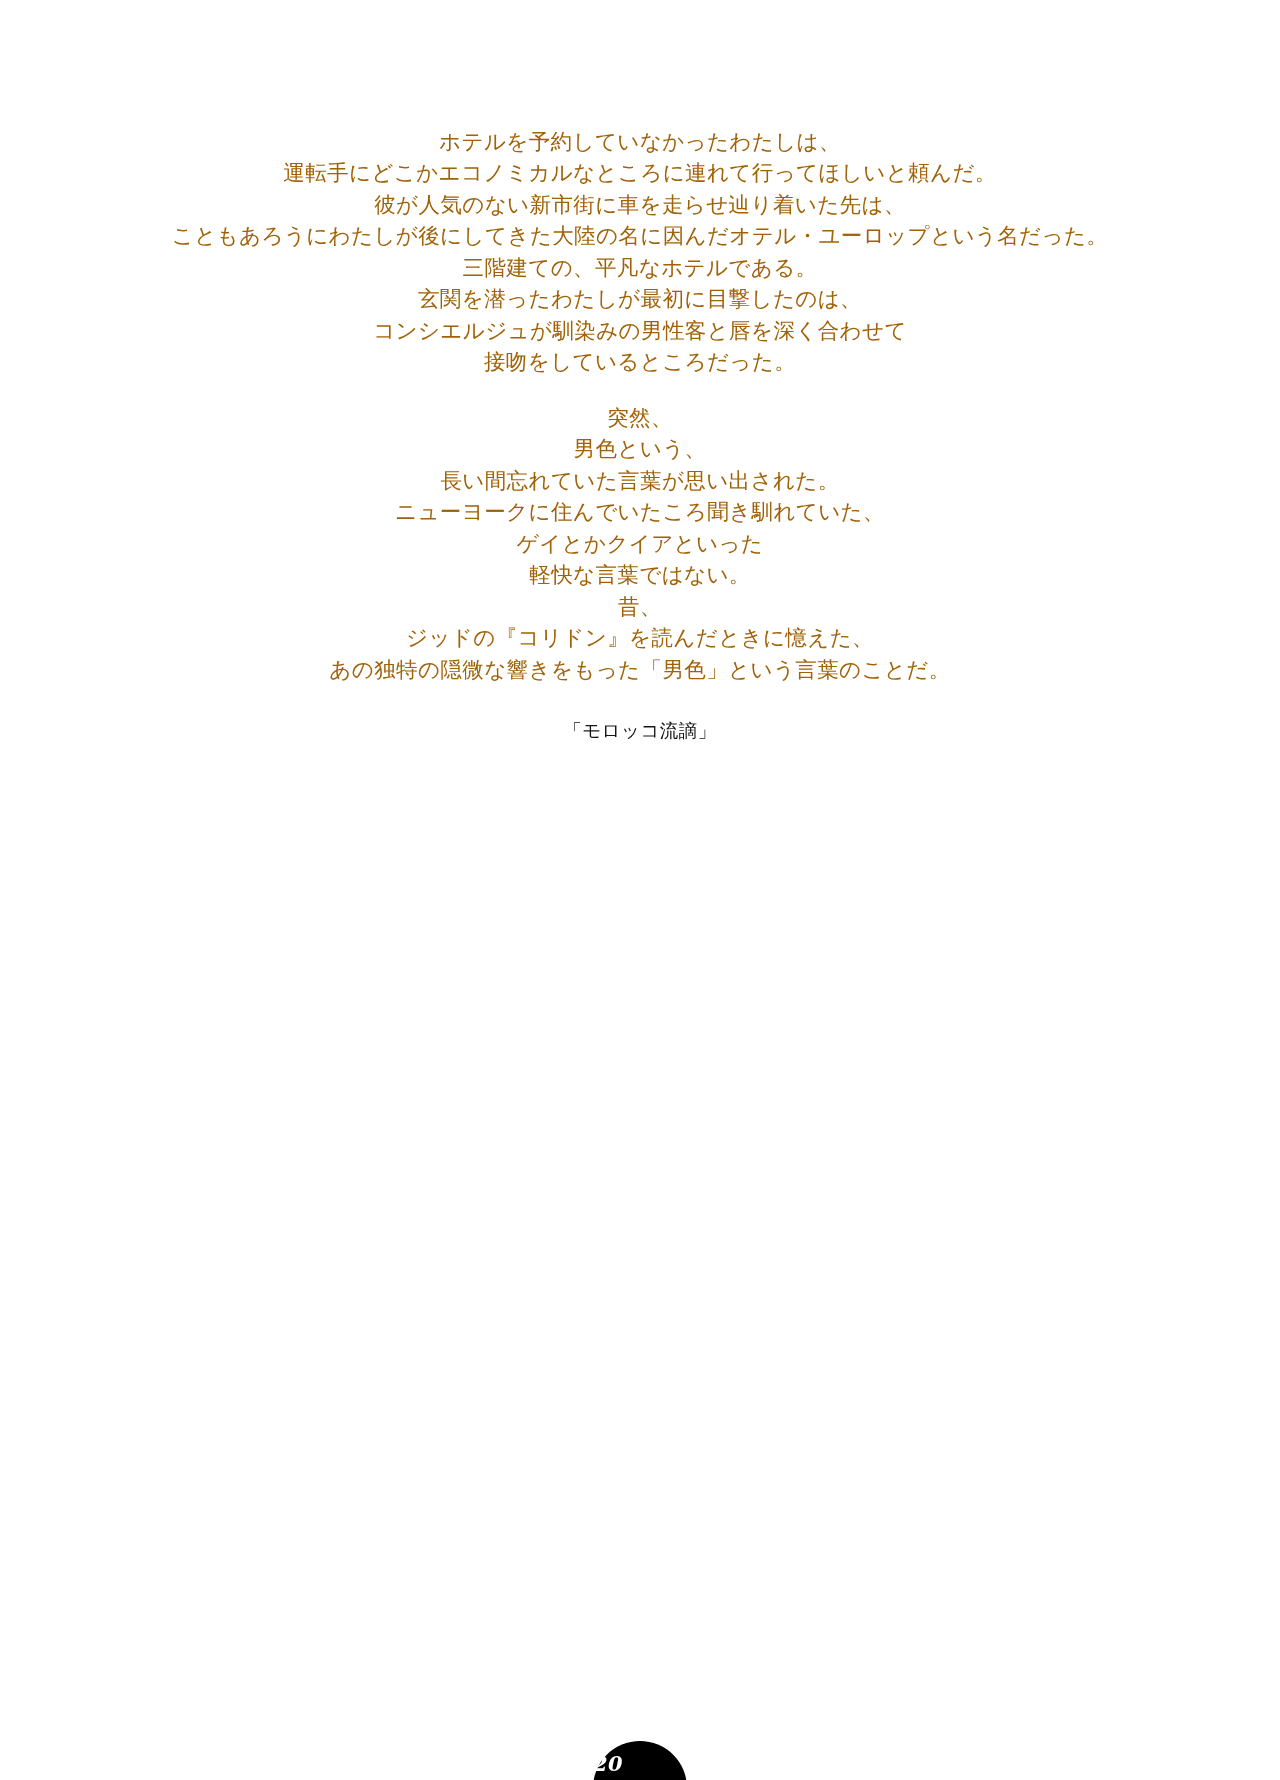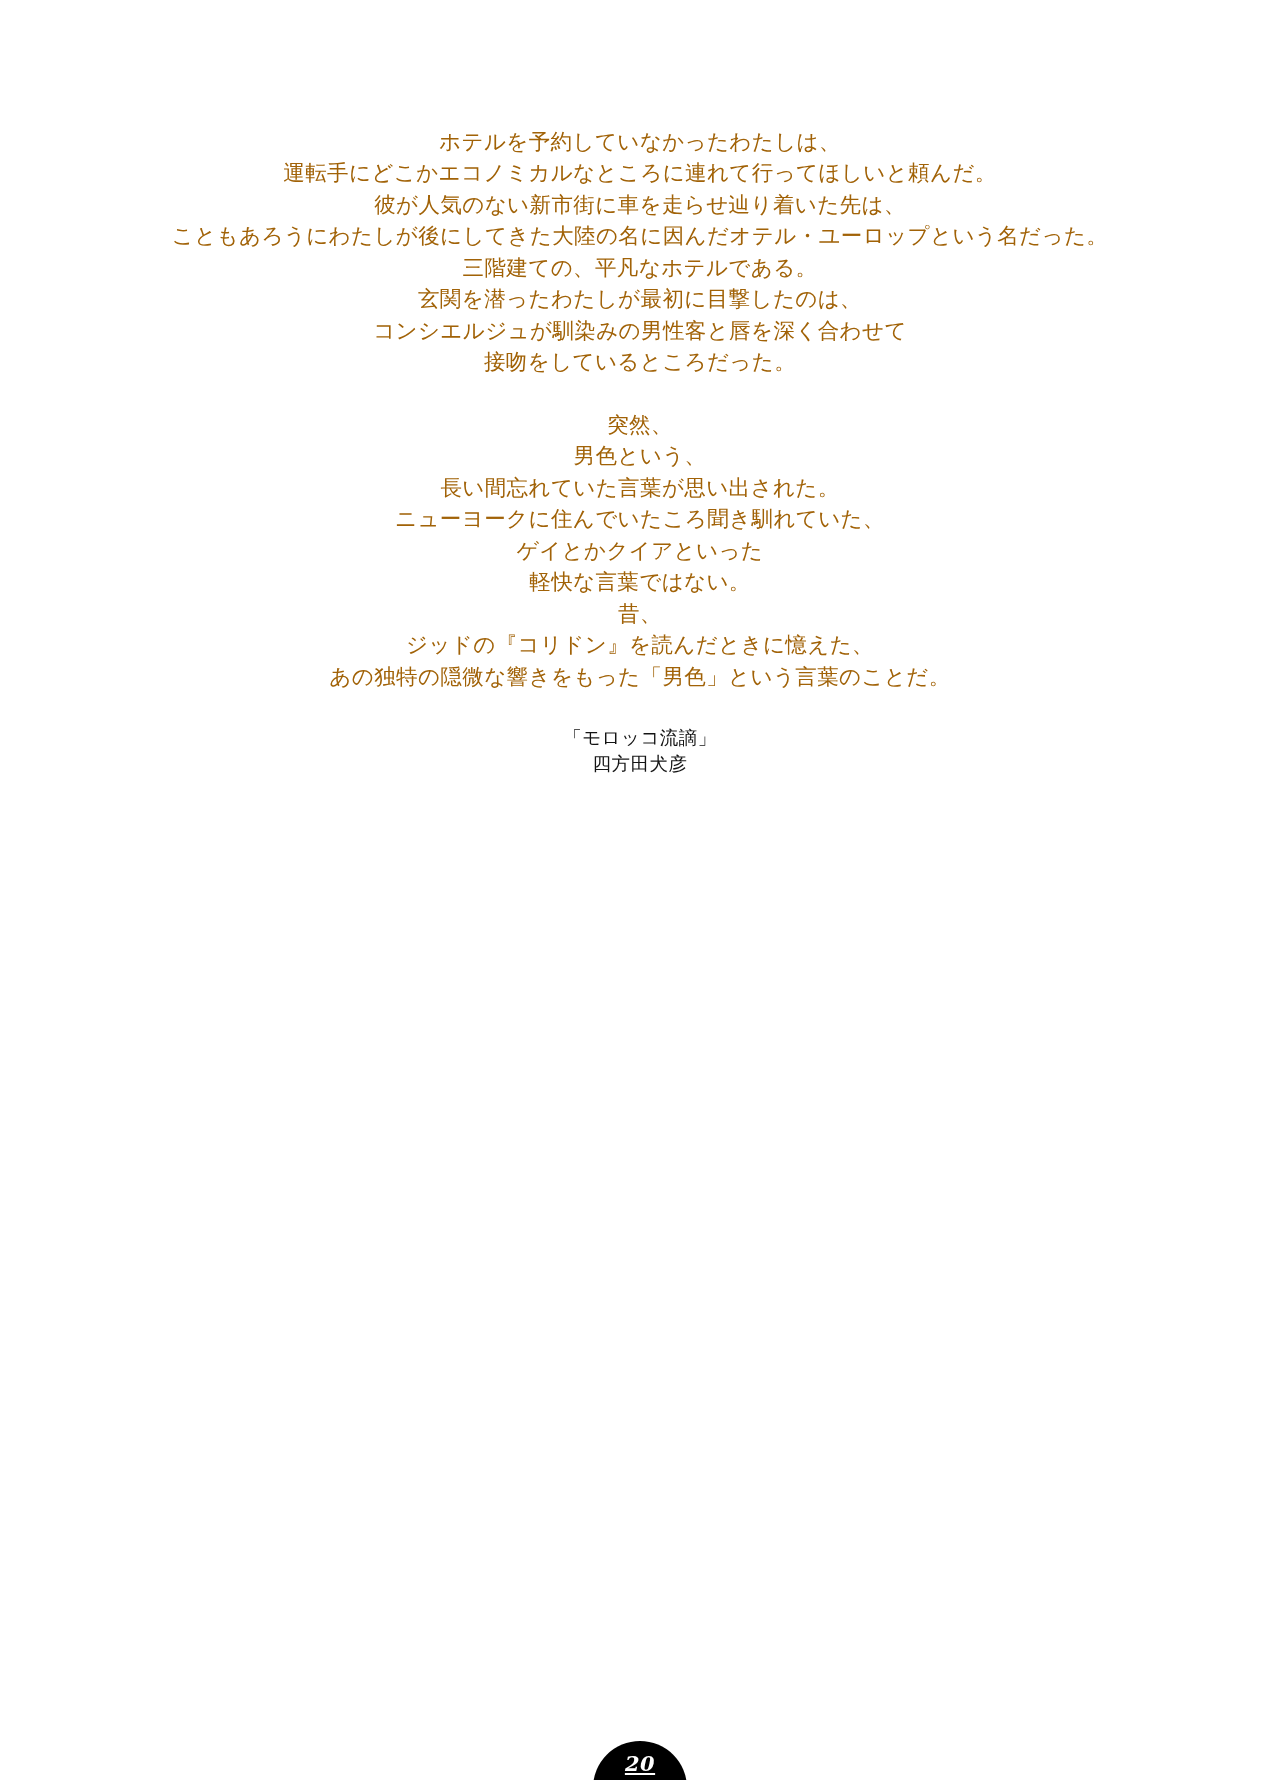--- a/index.html
+++ b/index.html
@@ -31,21 +31,21 @@
 
   .para {
     font-size: 21.5px;
     line-height: 31.5px;
     letter-spacing: 0.4px;
     color: #a16207;
     white-space: pre-line;
   }
 
   .para + .para {
-    margin-top: 31px;
+    margin-top: 24px;
   }
 
   .attribution {
     margin-top: 33px;
     font-size: 18.5px;
     line-height: 25.5px;
     letter-spacing: 0.5px;
     color: #141414;
   }
   .attribution div {
@@ -61,27 +61,26 @@
     height: 94px;
     border-radius: 50%;
     background: #000000;
     color: #ffffff;
   }
   .page-number-badge .num {
     position: absolute;
     top: 10px;
     left: 0;
     right: 0;
-    text-align: center;
+    text-align: left;
     font-family: "DejaVu Serif", "Liberation Serif", serif;
     font-style: italic;
     font-weight: bold;
     font-size: 21px;
     letter-spacing: 0.5px;
-    text-decoration: underline;
   }
 </style>
 </head>
 <body>
 
 <div class="page">
 
   <div class="quote-block">
     <p class="para">ホテルを予約していなかったわたしは、
 運転手にどこかエコノミカルなところに連れて行ってほしいと頼んだ。
@@ -96,21 +95,20 @@
 長い間忘れていた言葉が思い出された。
 ニューヨークに住んでいたころ聞き馴れていた、
 ゲイとかクイアといった
 軽快な言葉ではない。
 昔、
 ジッドの『コリドン』を読んだときに憶えた、
 あの独特の隠微な響きをもった「男色」という言葉のことだ。</p>
 
     <div class="attribution">
       <div>「モロッコ流謫」</div>
-      <div>四方田犬彦</div>
     </div>
   </div>
 
   <div class="page-number-badge">
     <span class="num">20</span>
   </div>
 
 </div>
 
 </body></html>

